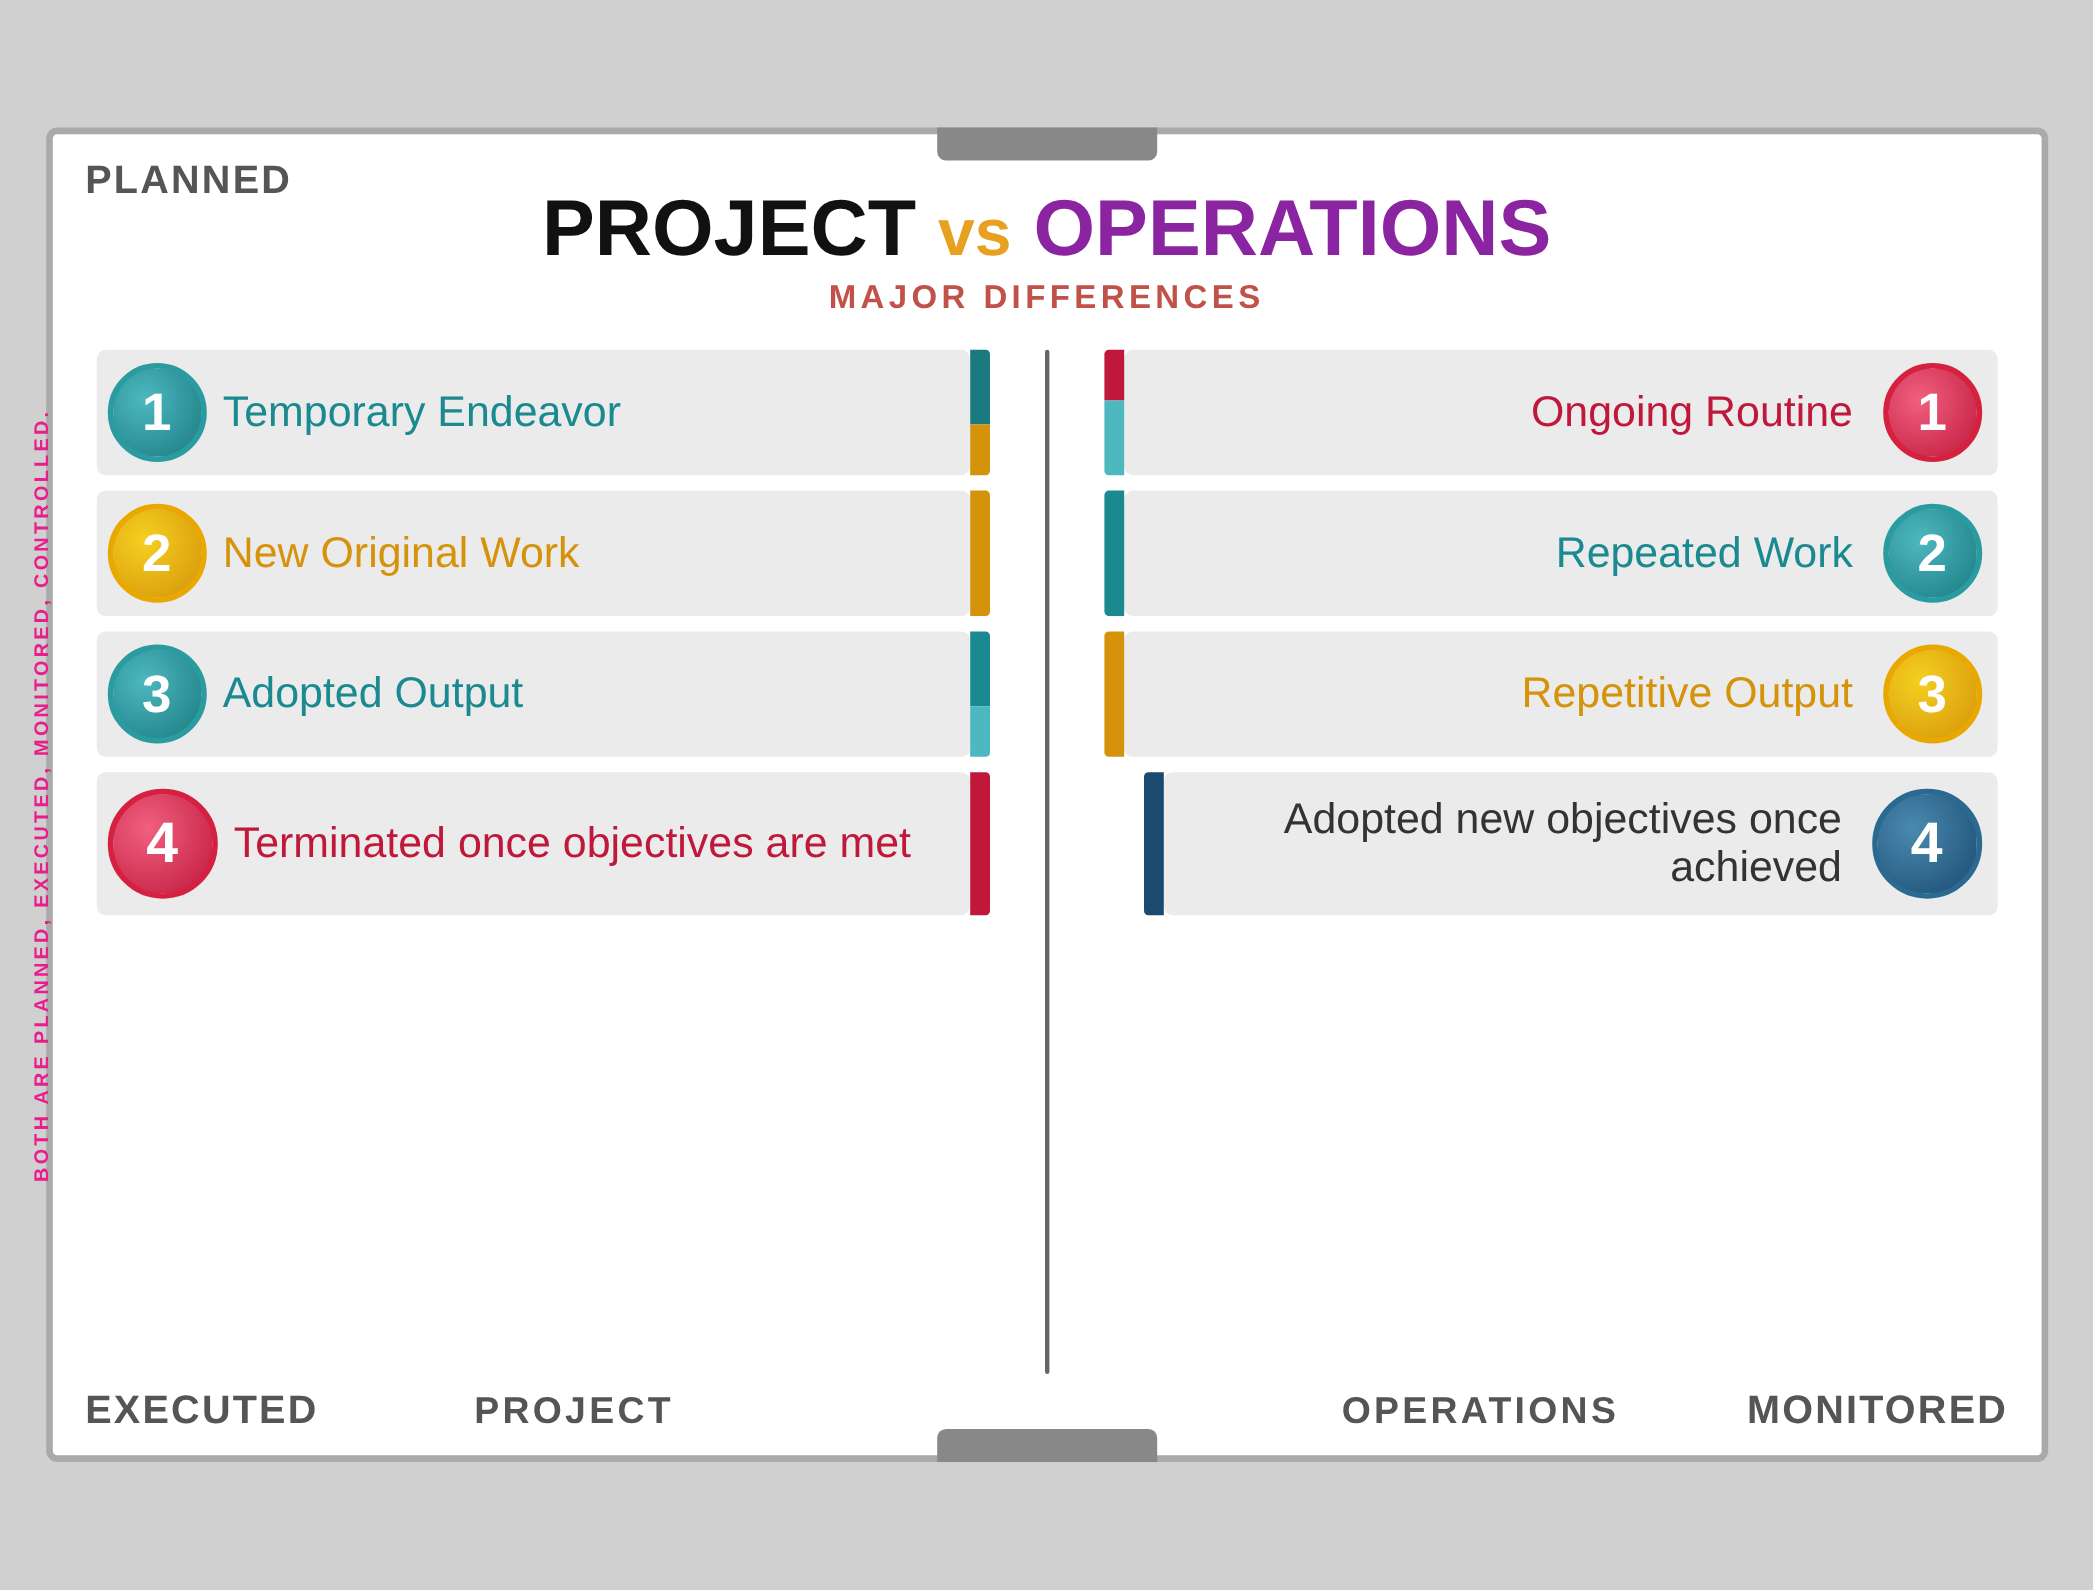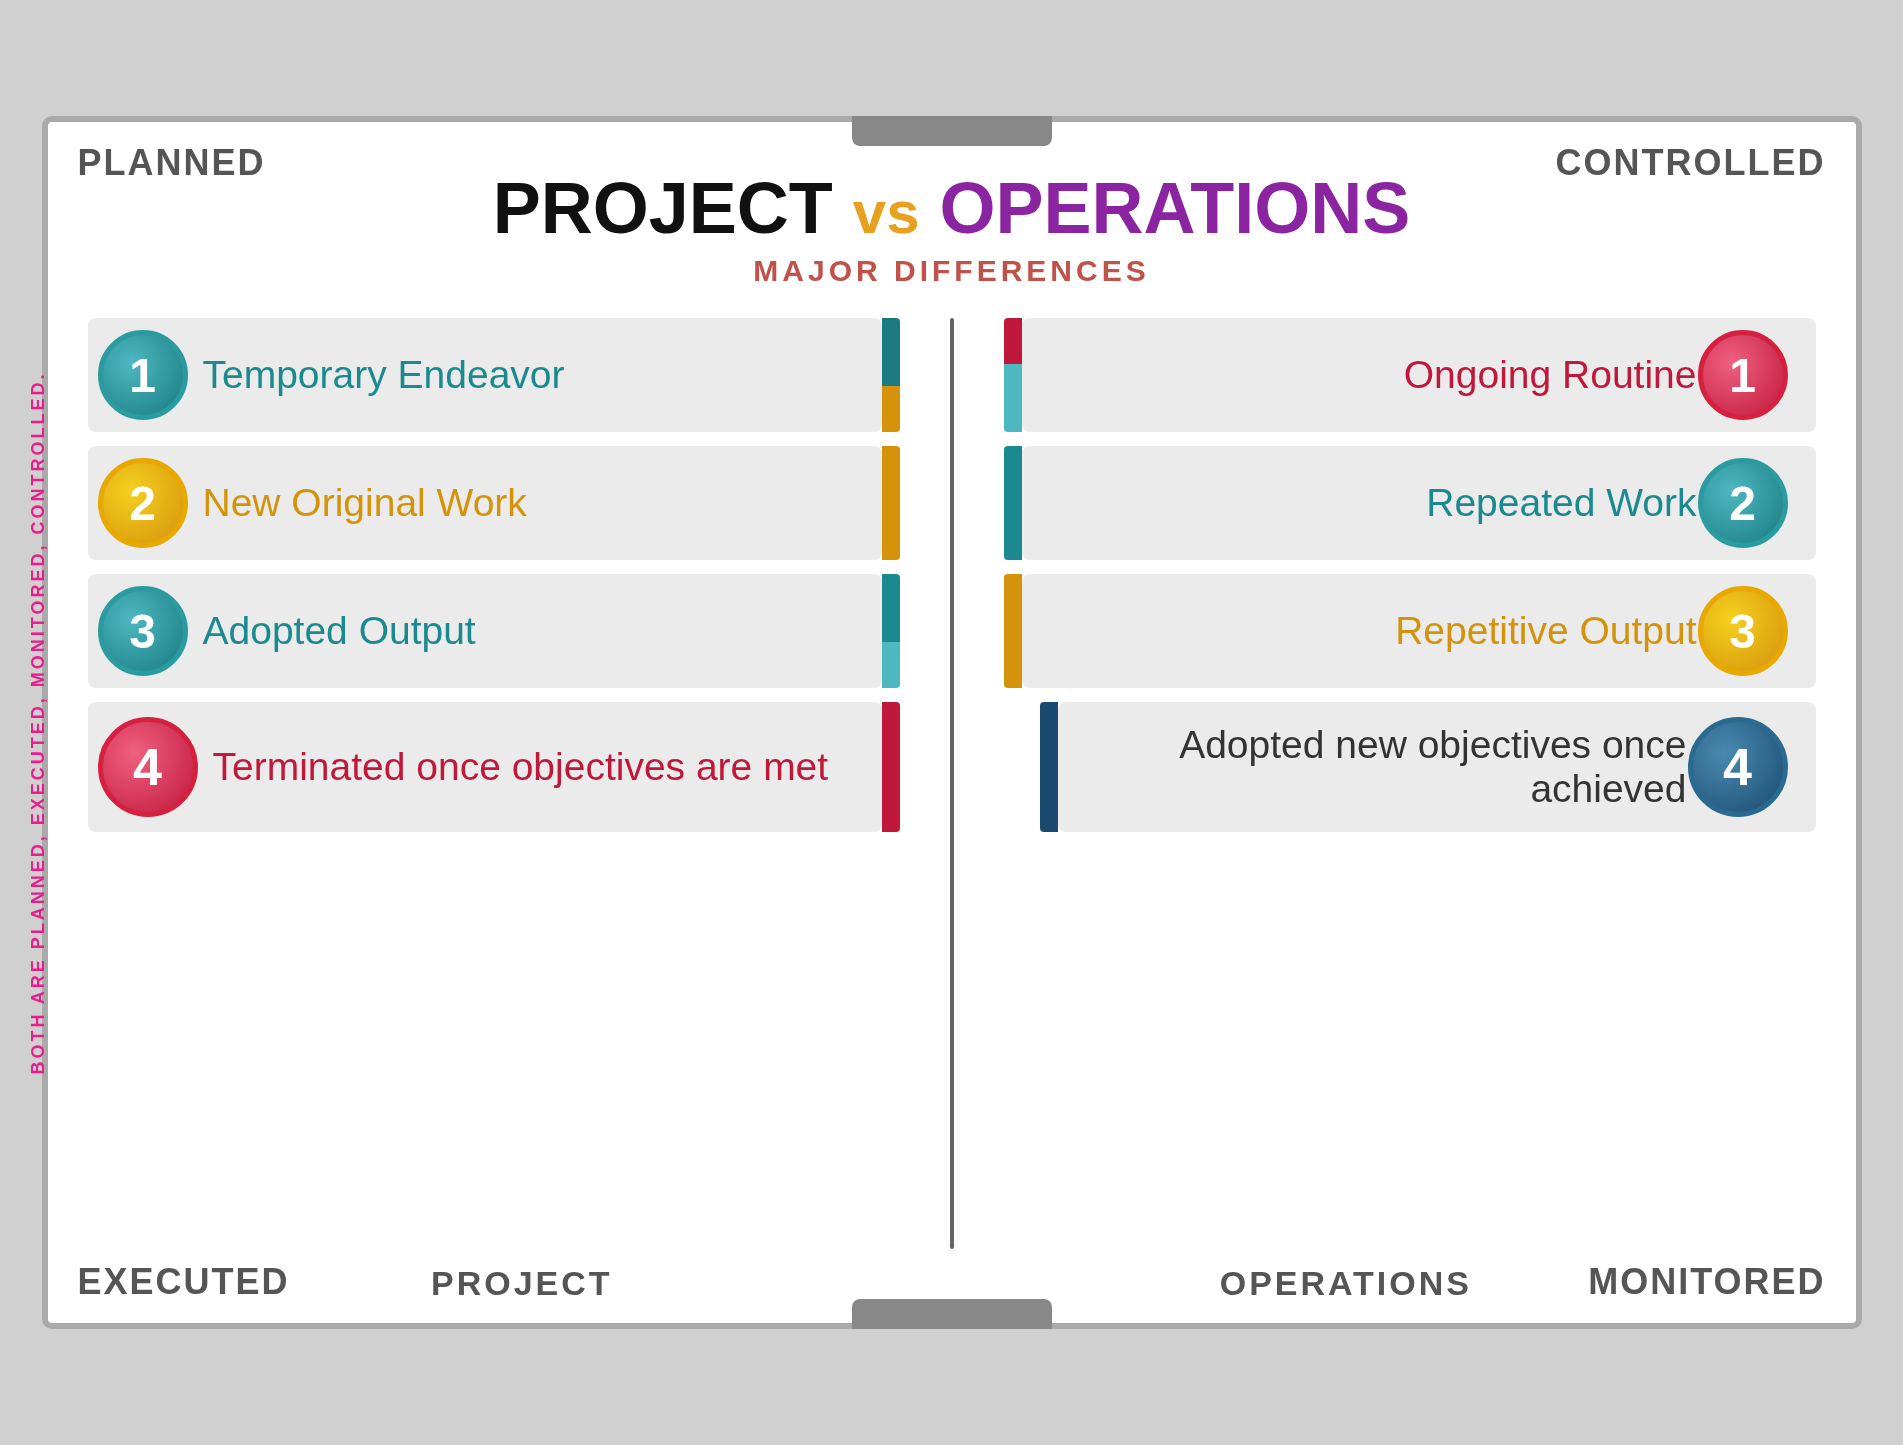--- a/index.html
+++ b/index.html
@@ -150,23 +150,23 @@
       min-height: 100px;
       gap: 15px;
       position: relative;
     }
 
     .ops-row {
       display: flex;
       align-items: center;
       background: #ebebeb;
       border-radius: 8px;
-      padding: 12px 28px 12px 15px;
+      padding: 12px 14px 12px 15px;
       min-height: 100px;
-      gap: 1px;
+      gap: 27px;
       position: relative;
       justify-content: flex-end;
     }
 
     
     .num-circle {
       width: 90px;
       height: 90px;
       border-radius: 50%;
       display: flex;
@@ -245,21 +245,20 @@
 </head>
 <body>
 
 <div class="outer-border">
 
   <div class="top-tab"></div>
 
   <div class="bottom-tab"></div>
 
   <div class="corner-label corner-tl">PLANNED</div>
-  <div class="corner-label corner-tr">CONTROLLED</div>
   <div class="corner-label corner-bl">EXECUTED</div>
   <div class="corner-label corner-br">MONITORED</div>
 
   <div class="side-text side-left">BOTH ARE PLANNED, EXECUTED, MONITORED, CONTROLLED.</div>
 
   <div class="main-title">
     <span class="title-project">PROJECT</span>
     <span style="color:#111; font-weight:900; font-size:60px;"> </span>
     <span class="title-vs">vs</span>
     <span style="color:#111; font-weight:900; font-size:60px;"> </span>

